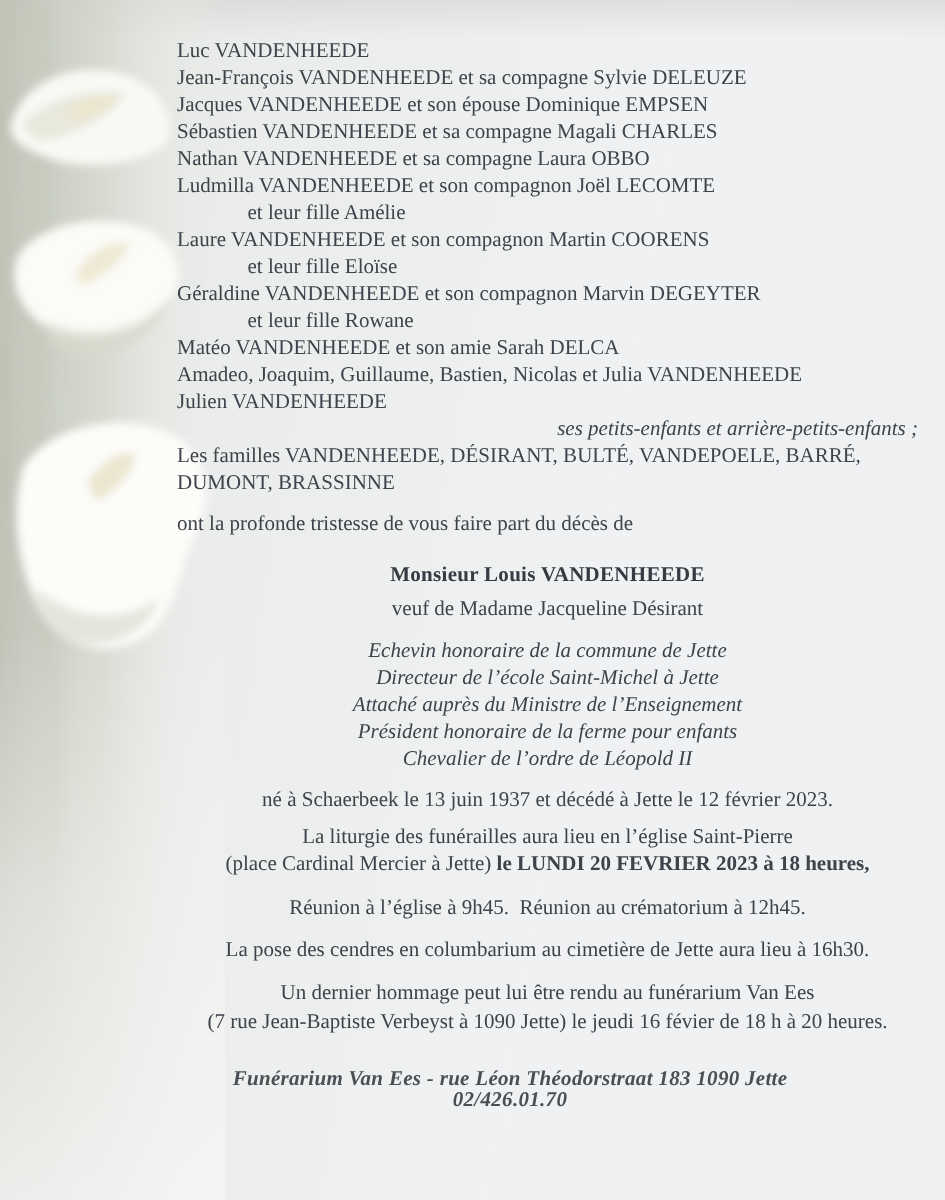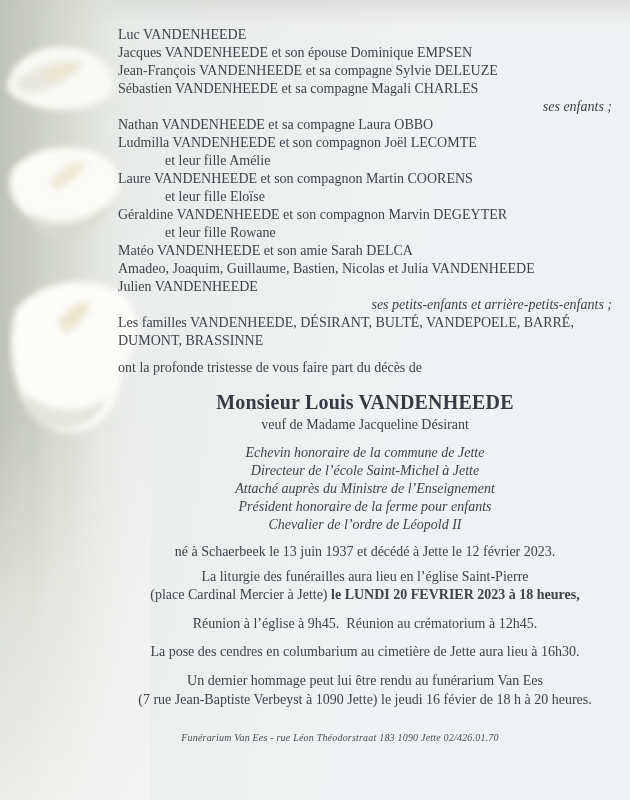--- a/index.html
+++ b/index.html
@@ -16,35 +16,35 @@
   .artwork{position:absolute;left:0;top:0;width:150px;height:800px;}
   .content{
     position:absolute;left:118px;top:0;width:494px;
     padding-top:26px;
     font-size:14px;
   }
   .line{line-height:18px;white-space:nowrap;}
   .indent{padding-left:47px;}
   .rel-label{line-height:18px;text-align:right;font-style:italic;}
   .announce{margin-top:8px;line-height:19px;}
-  .deceased-name{margin-top:12px;font-size:20px;font-weight:bold;line-height:26px;text-align:center;color:#353b43;letter-spacing:0.2px;}
+  .deceased-name{margin-top:12px;font-size:14px;font-weight:bold;line-height:26px;text-align:center;color:#353b43;letter-spacing:0.2px;}
   .deceased-sub{line-height:19px;text-align:center;}
   .honors{margin-top:10px;}
   .honor-line{line-height:18px;text-align:center;font-style:italic;}
   .dates{margin-top:8px;line-height:19px;text-align:center;}
   .liturgy{margin-top:7px;}
   .c-line{line-height:18px;text-align:center;}
   .meetings{margin-top:10px;line-height:19px;text-align:center;white-space:pre-wrap;}
   .columbarium{margin-top:9px;line-height:19px;text-align:center;}
   .tribute{margin-top:10px;}
   .tribute .c-line{line-height:19px;}
   .footer{
     margin-top:22px;padding-right:50px;
-    font-size:10px;font-style:italic;text-align:center;
-    color:#4a4f55;line-height:14px;letter-spacing:0.2px;
+    font-size:14px;font-style:italic;text-align:center;
+    color:#4a4f55;line-height:14px;letter-spacing:0.2px;font-weight:bold;
   }
   b{font-weight:bold;}
 </style>
 </head>
 <body>
 
 <div class="page">
 
   <svg class="artwork" viewBox="0 0 150 800" aria-hidden="true">
     <defs>
@@ -91,25 +91,24 @@
       <path d="M58,322 C66,308 80,300 90,302 C90,314 78,328 64,334 Z" fill="#ece6d0"></path>
     </g>
 
     <rect width="150" height="800" fill="url(#fadebottom)"></rect>
   </svg>
 
   <div class="content">
 
     <div>
       <div class="line">Luc VANDENHEEDE</div>
+      <div class="line">Jean-François VANDENHEEDE et sa compagne Sylvie DELEUZE</div>
       <div class="line">Jacques VANDENHEEDE et son épouse Dominique EMPSEN</div>
-      <div class="line">Jean-François VANDENHEEDE et sa compagne Sylvie DELEUZE</div>
       <div class="line">Sébastien VANDENHEEDE et sa compagne Magali CHARLES</div>
     </div>
-    <div class="rel-label">ses enfants ;</div>
 
     <div>
       <div class="line">Nathan VANDENHEEDE et sa compagne Laura OBBO</div>
       <div class="line">Ludmilla VANDENHEEDE et son compagnon Joël LECOMTE</div>
       <div class="line indent">et leur fille Amélie</div>
       <div class="line">Laure VANDENHEEDE et son compagnon Martin COORENS</div>
       <div class="line indent">et leur fille Eloïse</div>
       <div class="line">Géraldine VANDENHEEDE et son compagnon Marvin DEGEYTER</div>
       <div class="line indent">et leur fille Rowane</div>
       <div class="line">Matéo VANDENHEEDE et son amie Sarah DELCA</div>

